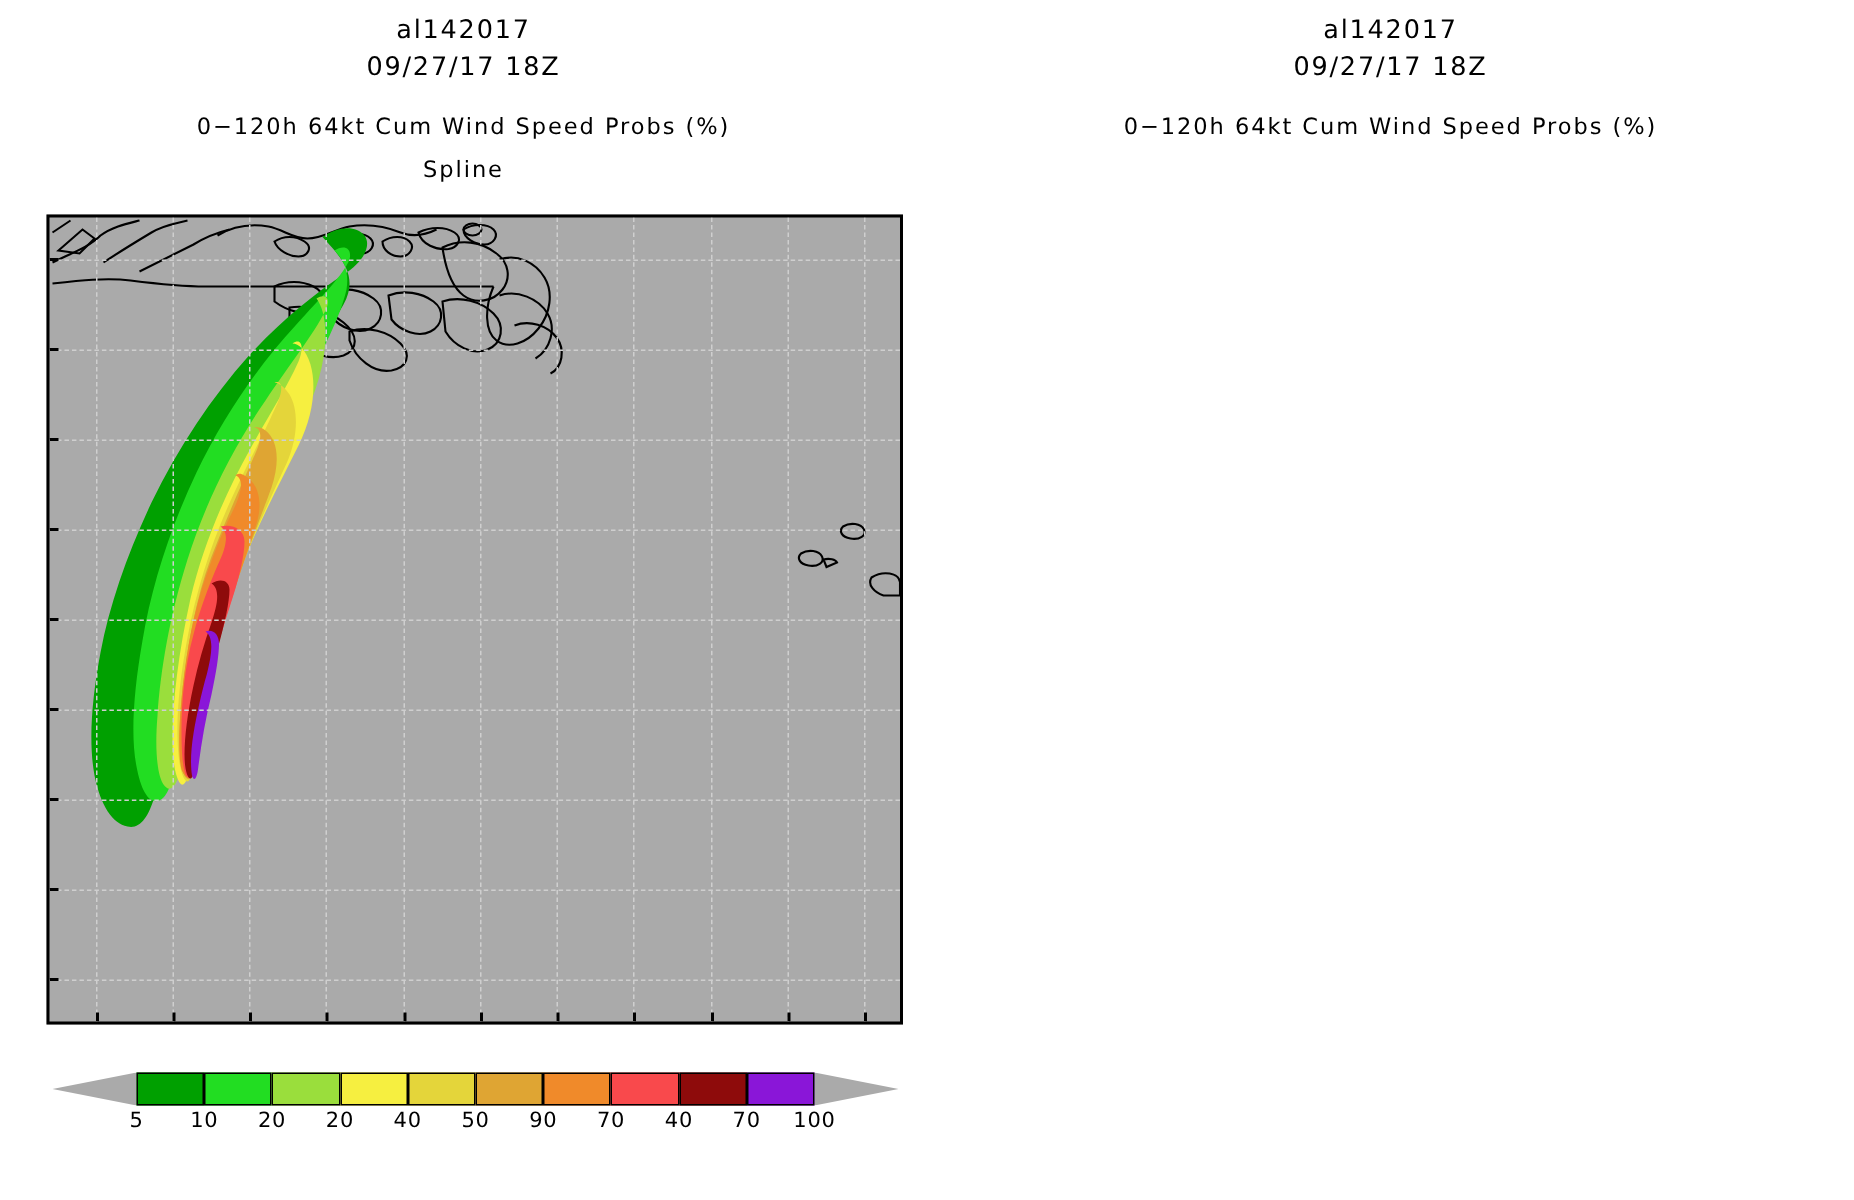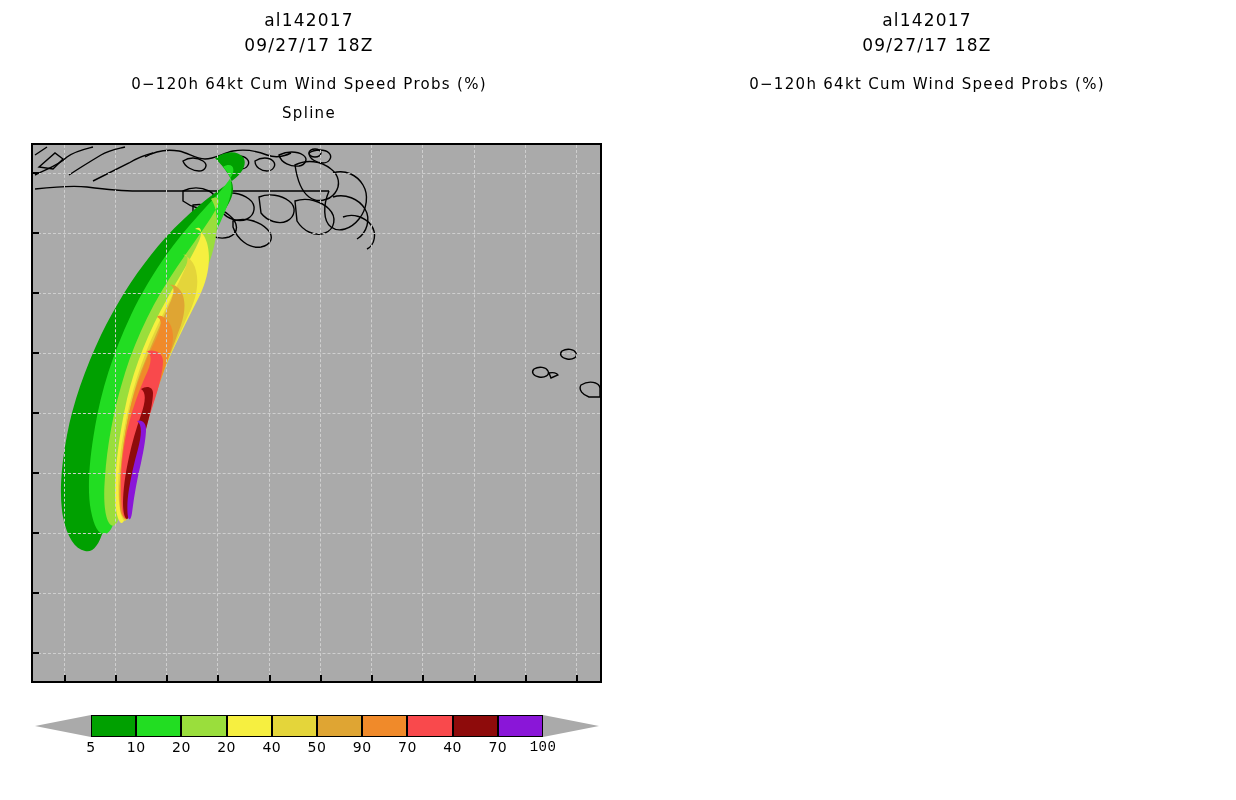--- a/index.html
+++ b/index.html
@@ -203,21 +203,21 @@
       <div class="cblabel" style="left: 0%;">5</div>
       <div class="cblabel" style="left: 10%; text-align: center;">10</div>
       <div class="cblabel" style="left: 20%;">20</div>
       <div class="cblabel" style="left: 30%;">20</div>
       <div class="cblabel" style="left: 40%;">40</div>
       <div class="cblabel" style="left: 50%;">50</div>
       <div class="cblabel" style="left: 60%;">90</div>
       <div class="cblabel" style="left: 70%; text-align: right;">70</div>
       <div class="cblabel" style="left: 80%;">40</div>
       <div class="cblabel" style="left: 90%;">70</div>
-      <div class="cblabel" style="left: 100%; font-family: Liberation Mono, monospace;">100</div>
+      <div class="cblabel" style="left: 100%;">100</div>
     </div>
 </div>
 
 <div class="panel right">
 
   <div class="titles">
     <div class="t-line">al142017</div>
     <div class="t-line">09/27/17  18Z</div>
     <div class="t-gap"></div>
     <div class="t-main">0−120h 64kt Cum Wind Speed Probs (%)</div>

